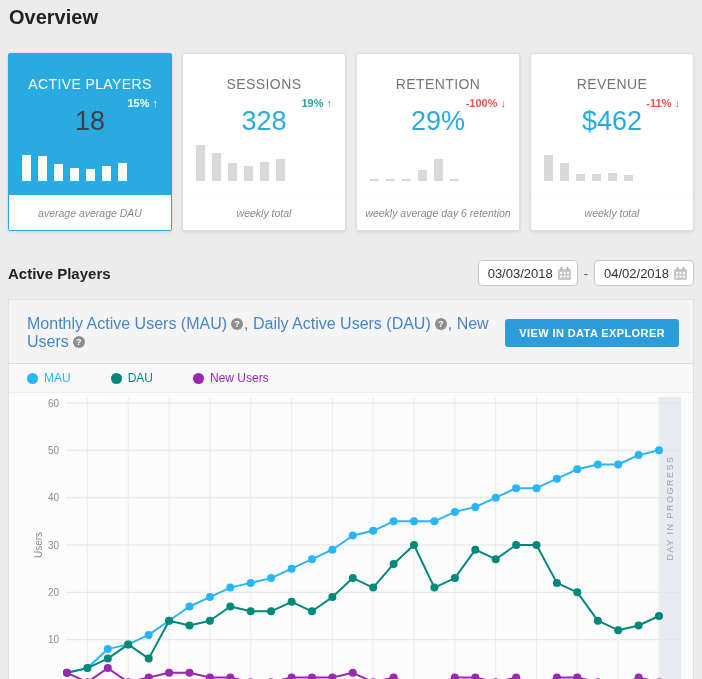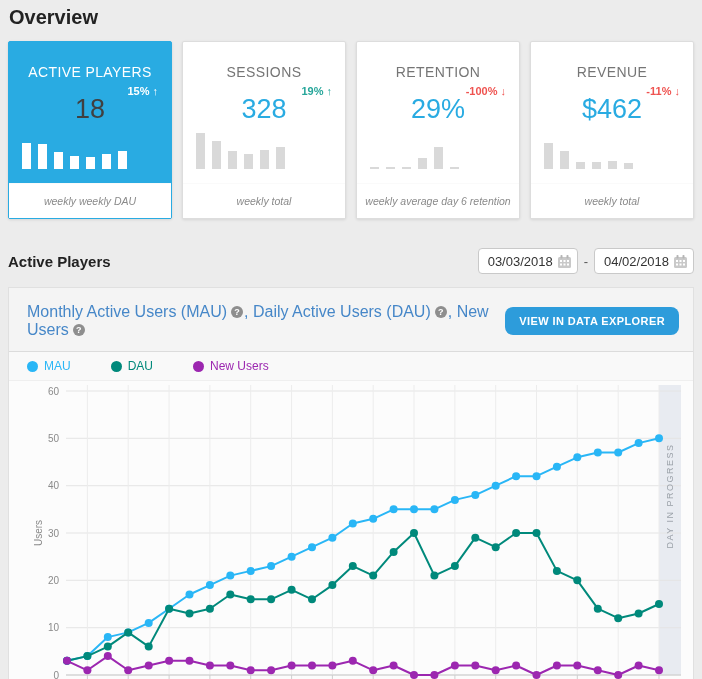--- a/index.html
+++ b/index.html
@@ -1,17 +1,17 @@
 <!DOCTYPE html>
 <html><head>
 <meta charset="utf-8">
 <style>
   html,body{margin:0;padding:0;}
   .page{width:702px;height:679px;background:#ECECEC;font-family:"Liberation Sans",sans-serif;overflow:hidden;position:relative;}
-  .page-title{font-size:20px;font-weight:bold;color:#222;margin:0;padding:6px 0 12px 9px;}
+  .page-title{font-size:20px;font-weight:bold;color:#222;margin:0;padding:6px 0 24px 9px;}
   
   .cards{display:flex;gap:10px;padding:0 8px;}
   .card{width:164px;height:178px;background:#fff;border:1px solid #ddd;border-radius:2px;
         box-shadow:0 1px 3px rgba(0,0,0,.10);display:flex;flex-direction:column;box-sizing:border-box;cursor:pointer;}
   .card.selected{background:#29ABE2;border-color:#29ABE2;}
   .card-body{flex:1;position:relative;padding-top:22px;}
   .card-title{text-align:center;font-size:14px;color:#757575;letter-spacing:.4px;}
   .selected .card-title{color:#fff;}
   .card-delta{position:absolute;top:43px;right:13px;font-size:11px;font-weight:bold;}
   .card-delta.up{color:#26A69A;}
@@ -32,21 +32,21 @@
   .date-box .cal{margin-left:auto;}
   .date-dash{font-size:13px;color:#555;}
   
   .panel{margin:13px 8px 0 8px;background:#F4F4F4;border:1px solid #E0E0E0;box-sizing:border-box;}
   .panel-header{display:flex;align-items:center;padding:15px 14px 12px 18px;}
   .metric-links{flex:1;font-size:16px;color:#4687C8;}
   .mlink{cursor:pointer;}
   .qmark{display:inline-block;width:12px;height:12px;border-radius:50%;background:#8E8E8E;color:#fff;
          font-size:9px;font-weight:bold;text-align:center;line-height:12px;margin:0 1px 0 4px;vertical-align:2px;cursor:pointer;}
   .qmark::after{content:"?";}
-  .explorer-btn{background:#2D9CDB;color:#fff;border:none;border-radius:8px;font-family:"Liberation Sans",sans-serif;
+  .explorer-btn{background:#2D9CDB;color:#fff;border:none;border-radius:3px;font-family:"Liberation Sans",sans-serif;
                 font-size:11px;font-weight:bold;letter-spacing:.4px;padding:8px 14px;cursor:pointer;}
   .legend{display:flex;align-items:center;gap:40px;padding:7px 18px;border-top:1px solid #DCDCDC;background:#F9F9F9;}
   .legend-item{display:flex;align-items:center;gap:6px;font-size:12px;cursor:pointer;justify-content:space-between;}
   .legend-dot{width:11px;height:11px;border-radius:50%;}
   .chart-wrap{background:#FCFCFC;height:322px;border-top:1px solid #EFEFEF;}
   .chart-wrap svg{display:block;}
 </style>
 </head>
 <body>
 
@@ -62,21 +62,21 @@
         <div class="spark">
             <div class="bar" style="height: 26px;"></div>
             <div class="bar" style="height: 25px;"></div>
             <div class="bar" style="height: 17px;"></div>
             <div class="bar" style="height: 13px;"></div>
             <div class="bar" style="height: 12px;"></div>
             <div class="bar" style="height: 15px;"></div>
             <div class="bar" style="height: 18px;"></div>
           </div>
       </div>
-      <div class="card-footer">weekly weekly DAU</div>
+      <div class="card-footer">average average DAU</div>
     </div>
     <div class="card">
       <div class="card-body">
         <div class="card-title">SESSIONS</div>
         <div class="card-delta up"><span>19%</span> <span>↑</span></div>
         <div class="card-value">328</div>
         <div class="spark">
             <div class="bar" style="height: 36px;"></div>
             <div class="bar" style="height: 28px;"></div>
             <div class="bar" style="height: 18px;"></div>

